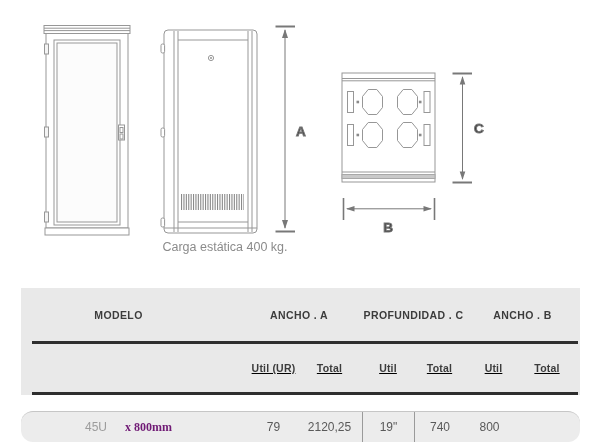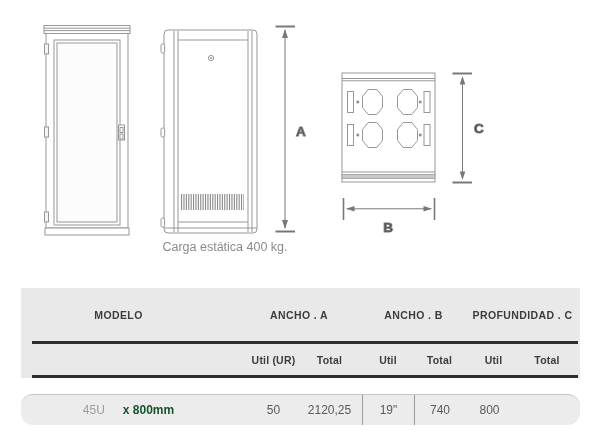--- a/index.html
+++ b/index.html
@@ -10,33 +10,33 @@
   .caption{position:absolute;left:130px;top:240px;width:190px;text-align:center;
            font-size:12.5px;color:#8b8b8b;}
   
   .spec-table{position:absolute;left:21px;top:288px;width:559px;}
   .thead{background:#e9e9e9;}
   .group-row{display:grid;grid-template-columns:215px 126px 103px 115px;height:53px;}
   .group-cell{display:flex;align-items:center;justify-content:center;
               font-size:10.5px;font-weight:bold;color:#3c3c3c;letter-spacing:.4px;}
   .group-cell.modelo{padding-right:20px;}
   .rule{height:3px;background:#2e2e2e;margin:0 2px 0 11px;}
-  .sub-row{display:grid;grid-template-columns:215px 75px 51px 52px 51px 57px 58px;height:31px;}
+  .sub-row{display:grid;grid-template-columns:215px 75px 51px 52px 51px 57px 58px;height:48px;text-decoration:underline;}
   .sub-cell{display:flex;align-items:center;justify-content:center;
             font-size:10.5px;font-weight:bold;color:#3c3c3c;letter-spacing:.2px;}
   .tgap{height:16px;background:#fff;}
   .data-row{display:grid;grid-template-columns:215px 75px 51px 52px 51px 57px 58px;
             height:30px;background:#ececec;border-top:1px solid #c6c6c6;border-radius:12px;}
   .data-cell{display:flex;align-items:center;justify-content:center;
              font-size:12px;color:#595959;}
   .pr14{padding-right:14px;}
   .pr8{padding-right:8px;}
   .vline{border-left:1px solid #9a9a9a;}
   .model-units{color:#9c9c9c;}
-  .model-size{color:#14532d;font-weight:bold;margin-left:18px;}
+  .model-size{color:#701a75;font-weight:bold;margin-left:18px;font-family:Liberation Serif, serif;}
 </style>
 </head>
 <body>
 
 <div class="stage">
 
   <svg class="diagram" width="608" height="280" viewBox="0 0 608 280">
 
     <g stroke="#979797" fill="none" stroke-width="1">
       <rect x="44" y="25.5" width="86" height="8" fill="#fff"></rect>
@@ -122,22 +122,22 @@
     </g>
   </svg>
 
   <div class="caption">Carga estática 400 kg.</div>
 
   <div class="spec-table">
     <div class="thead">
       <div class="group-row">
         <div class="group-cell modelo">MODELO</div>
         <div class="group-cell">ANCHO . A</div>
+        <div class="group-cell">PROFUNDIDAD . C</div>
         <div class="group-cell">ANCHO . B</div>
-        <div class="group-cell">PROFUNDIDAD . C</div>
       </div>
       <div class="rule"></div>
       <div class="sub-row">
         <div class="sub-cell"></div>
         <div class="sub-cell">Util (UR)</div>
         <div class="sub-cell pr14">Total</div>
         <div class="sub-cell">Util</div>
         <div class="sub-cell">Total</div>
         <div class="sub-cell">Util</div>
         <div class="sub-cell pr8">Total</div>
@@ -145,21 +145,21 @@
       <div class="rule"></div>
     </div>
 
     <div class="tgap"></div>
 
     <div class="data-row">
       <div class="data-cell">
         <span class="model-units">45U</span>
         <span class="model-size">x 800mm</span>
       </div>
-      <div class="data-cell">50</div>
+      <div class="data-cell">79</div>
       <div class="data-cell pr14">2120,25</div>
       <div class="data-cell vline">19"</div>
       <div class="data-cell vline">740</div>
       <div class="data-cell pr8">800</div>
     </div>
   </div>
 
 </div>
 
 </body></html>

